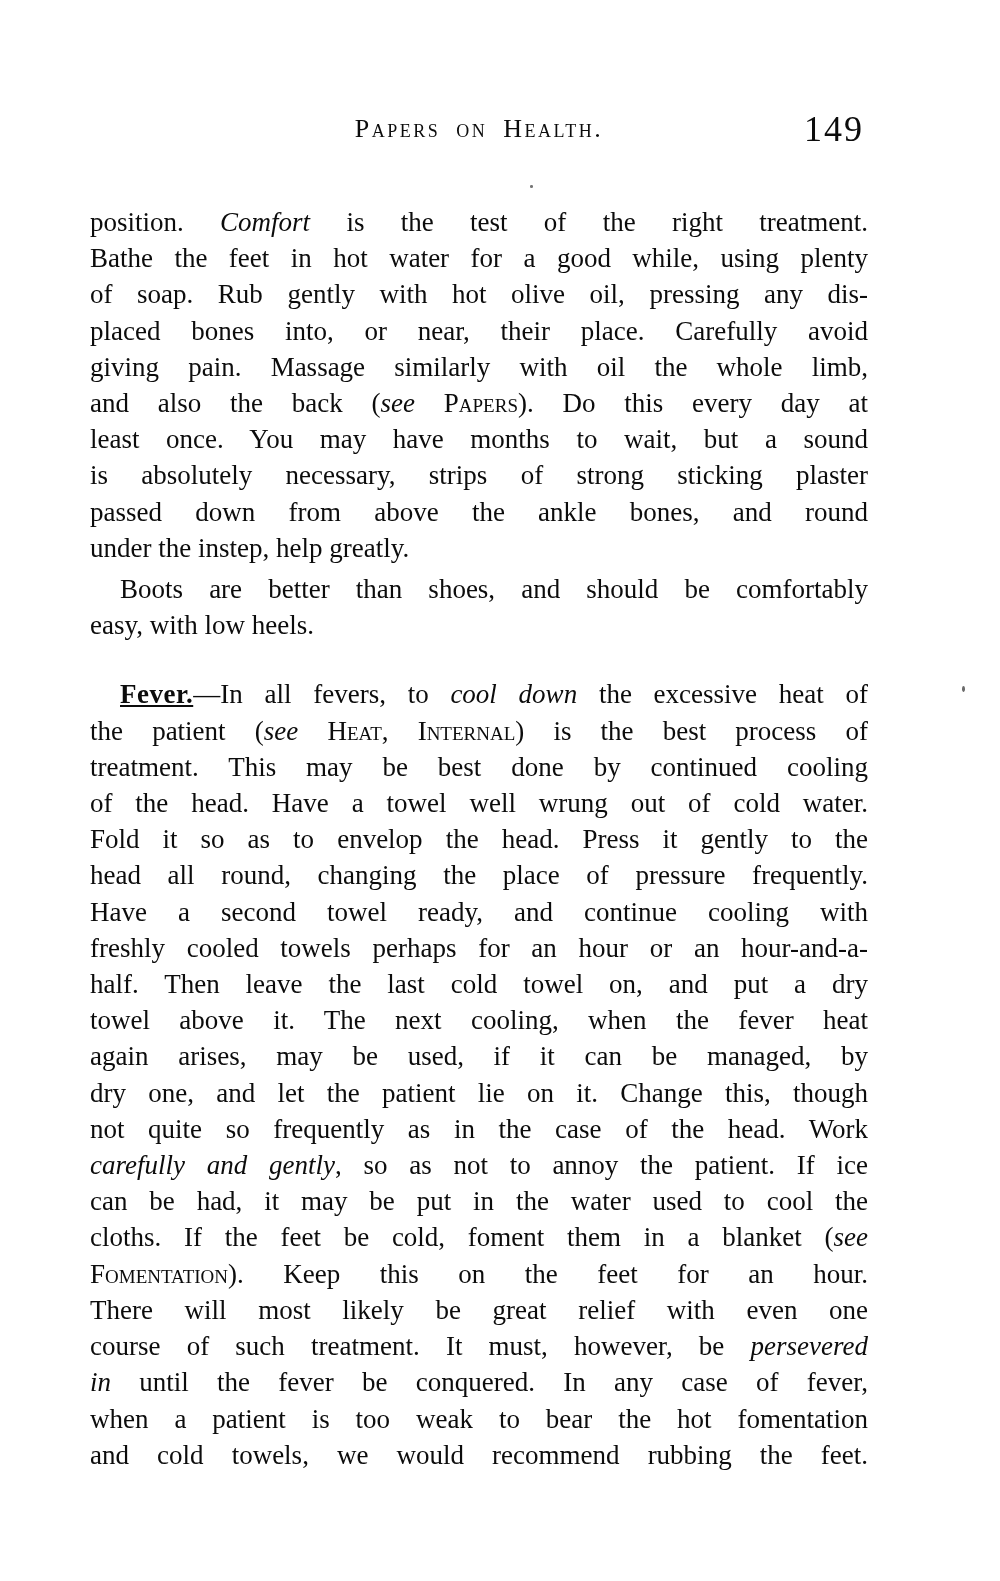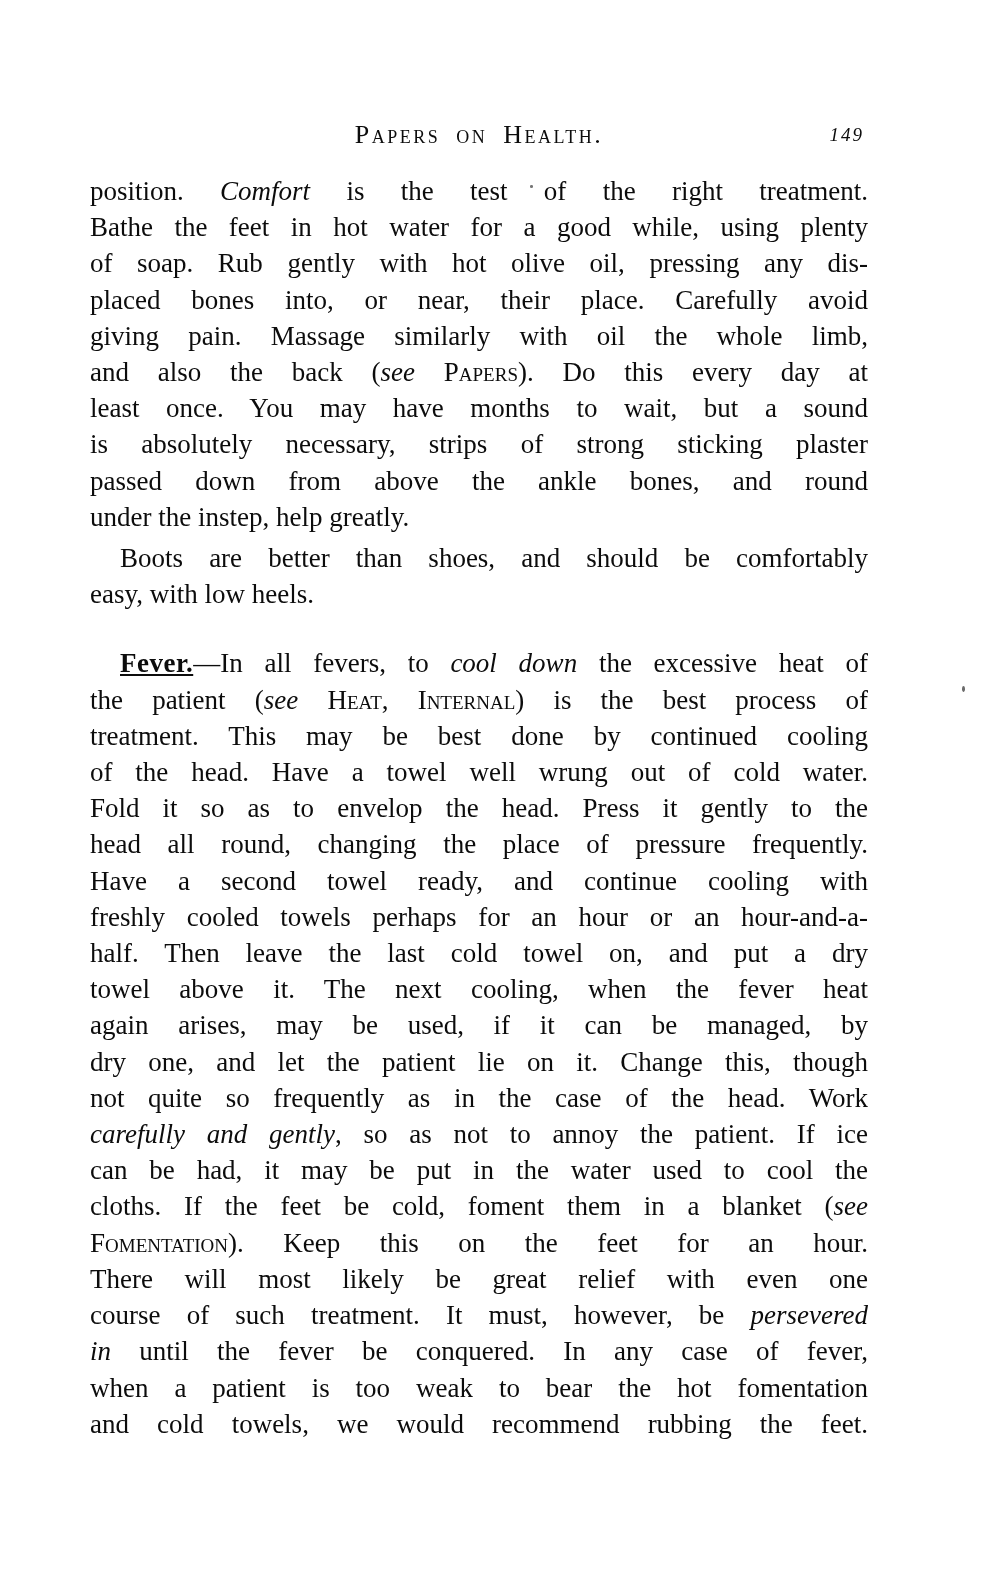--- a/index.html
+++ b/index.html
@@ -12,46 +12,45 @@
     width: 1000px;
     height: 1581px;
     background: #ffffff;
     color: #0c0c0c;
     font-family: "Liberation Serif", "DejaVu Serif", serif;
     overflow: hidden;
   }
   #column {
     position: absolute;
     left: 90px;
-    top: 118px;
+    top: 112px;
     width: 778px;
   }
   #page-header {
     position: relative;
     height: 34px;
     font-size: 26px;
     line-height: 34px;
   }
   #page-title {
     display: block;
     text-align: center;
     font-variant: small-caps;
     letter-spacing: 2.5px;
     word-spacing: 7px;
   }
   #page-number {
     position: absolute;
     right: 4px;
     top: 0;
-    font-size: 19px;
+    font-size: 36px;
     letter-spacing: 2px;
-    font-style: italic;
   }
   #text-block {
-    margin-top: 21px;
+    margin-top: 58px;
     font-size: 27px;
   }
   .ln {
     line-height: 36.2px;
     text-align: justify;
     text-align-last: justify;
     white-space: normal;
   }
   .ln.flush {
     text-align: center;

